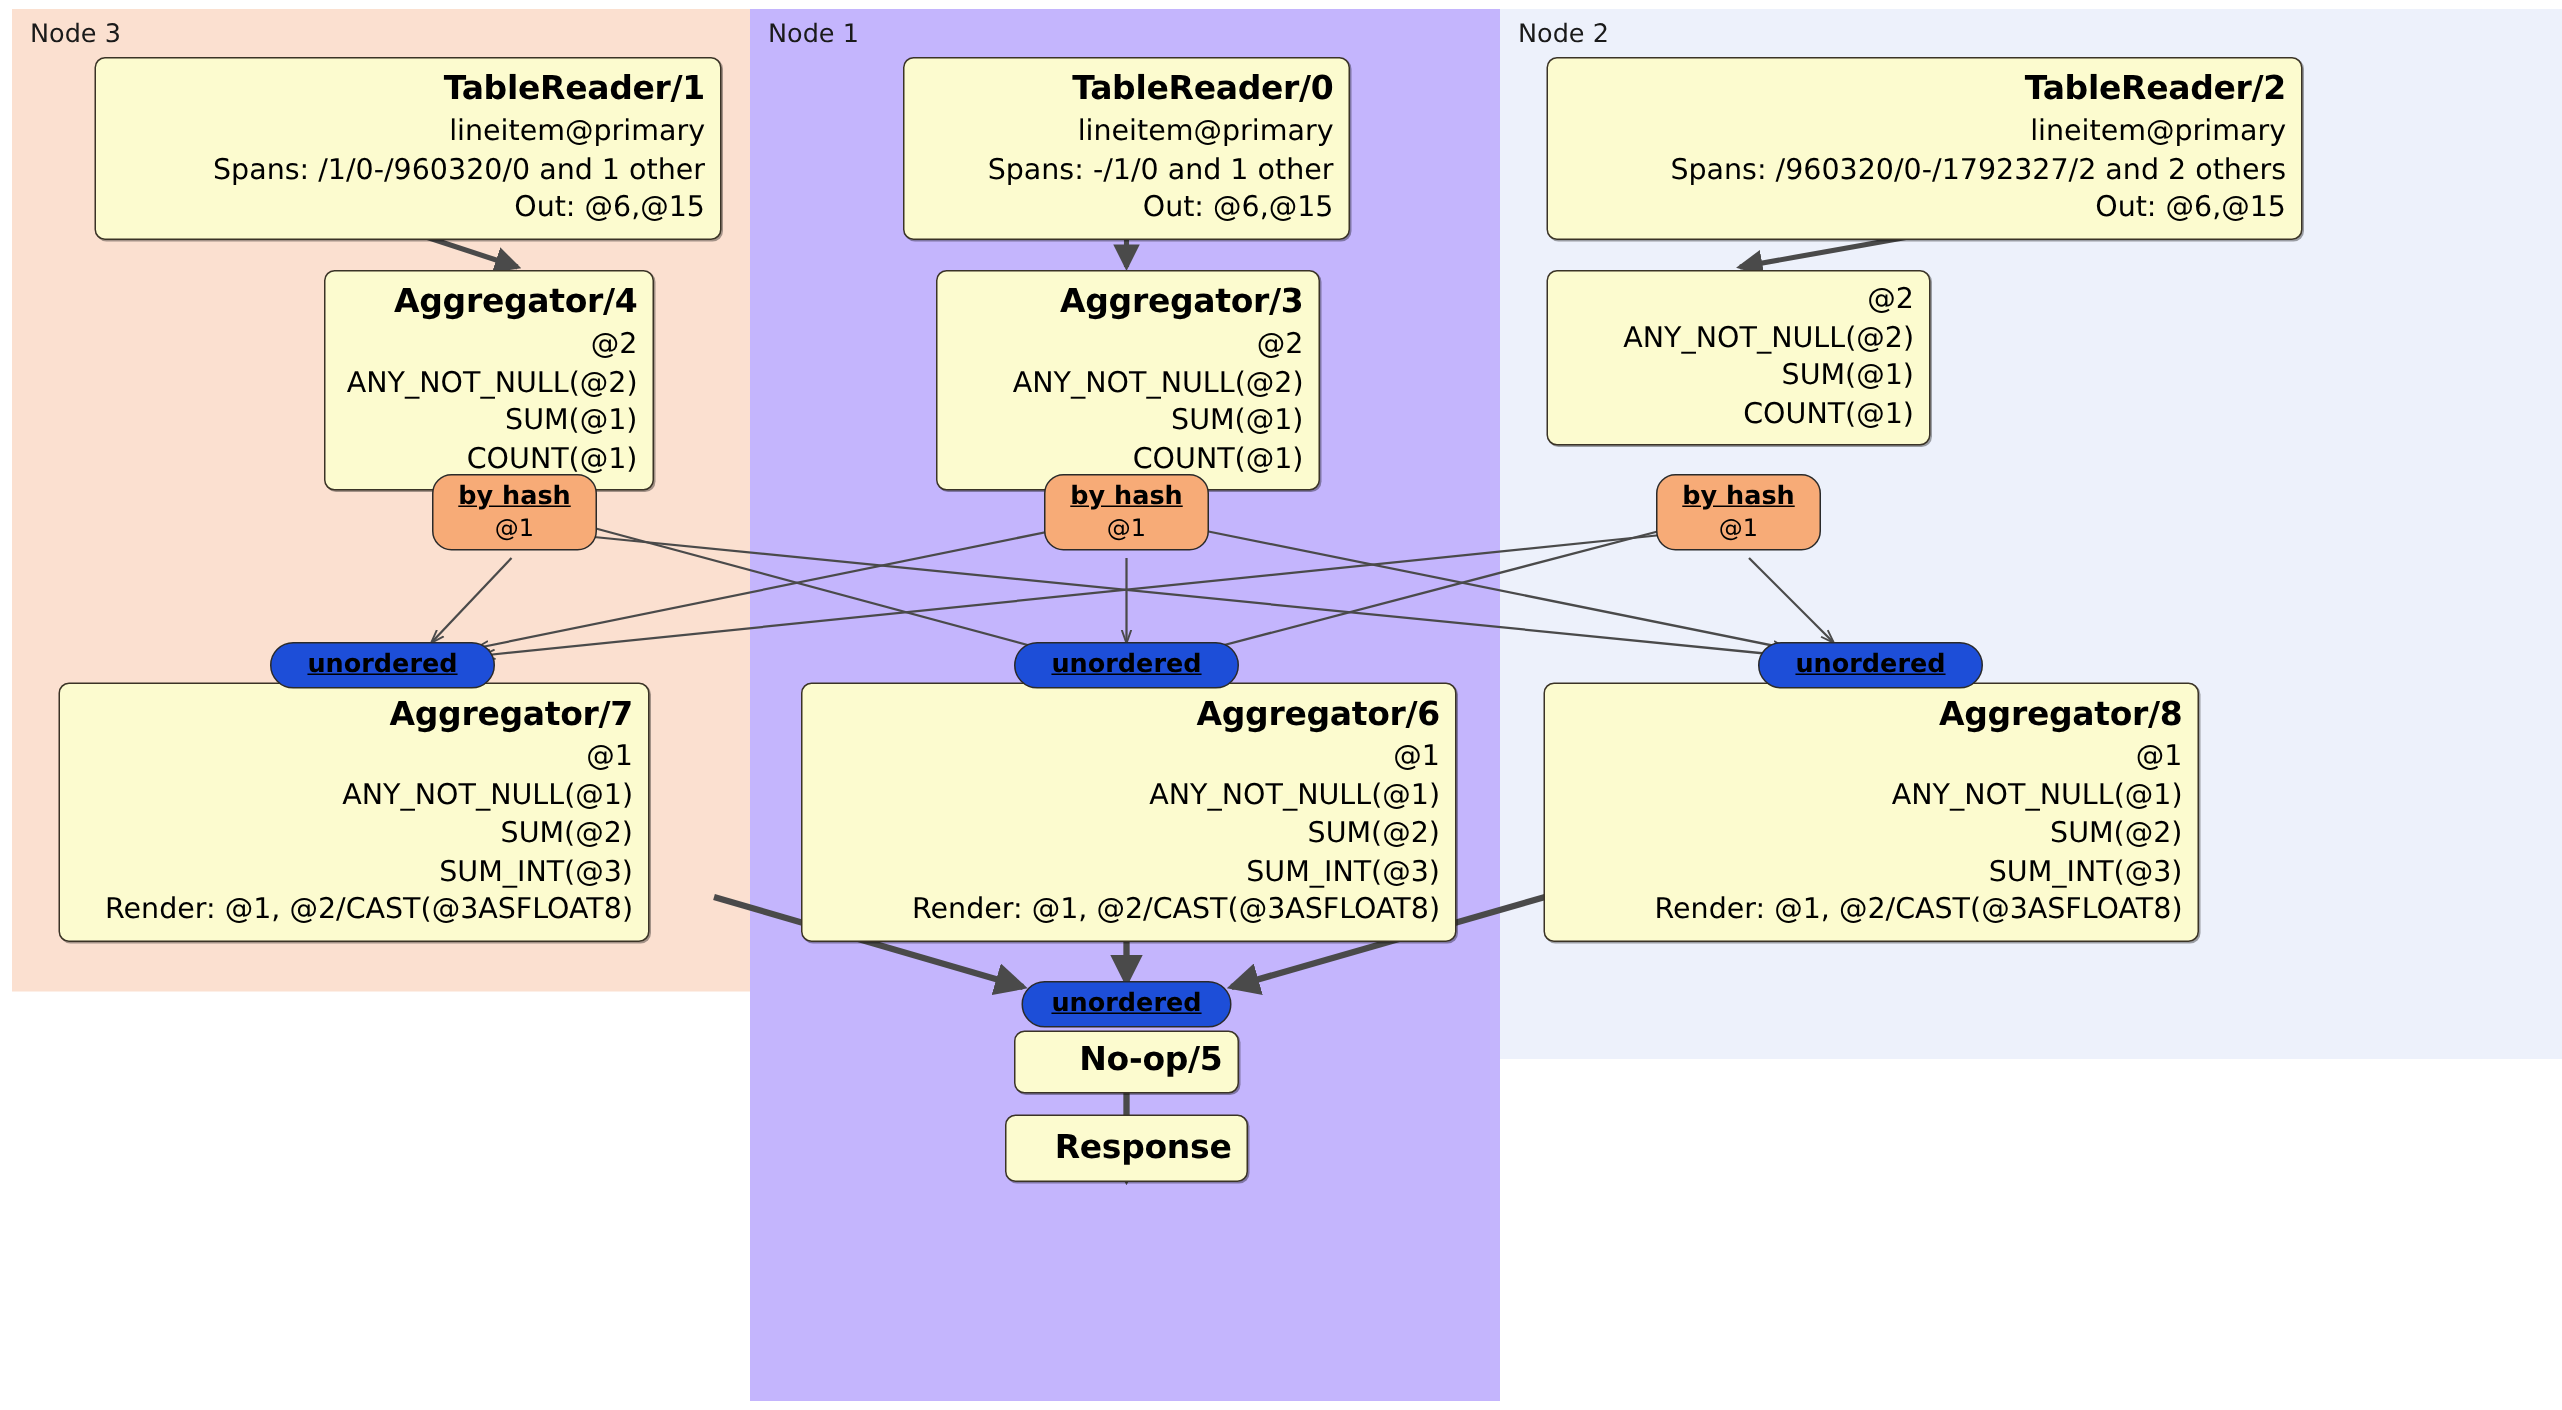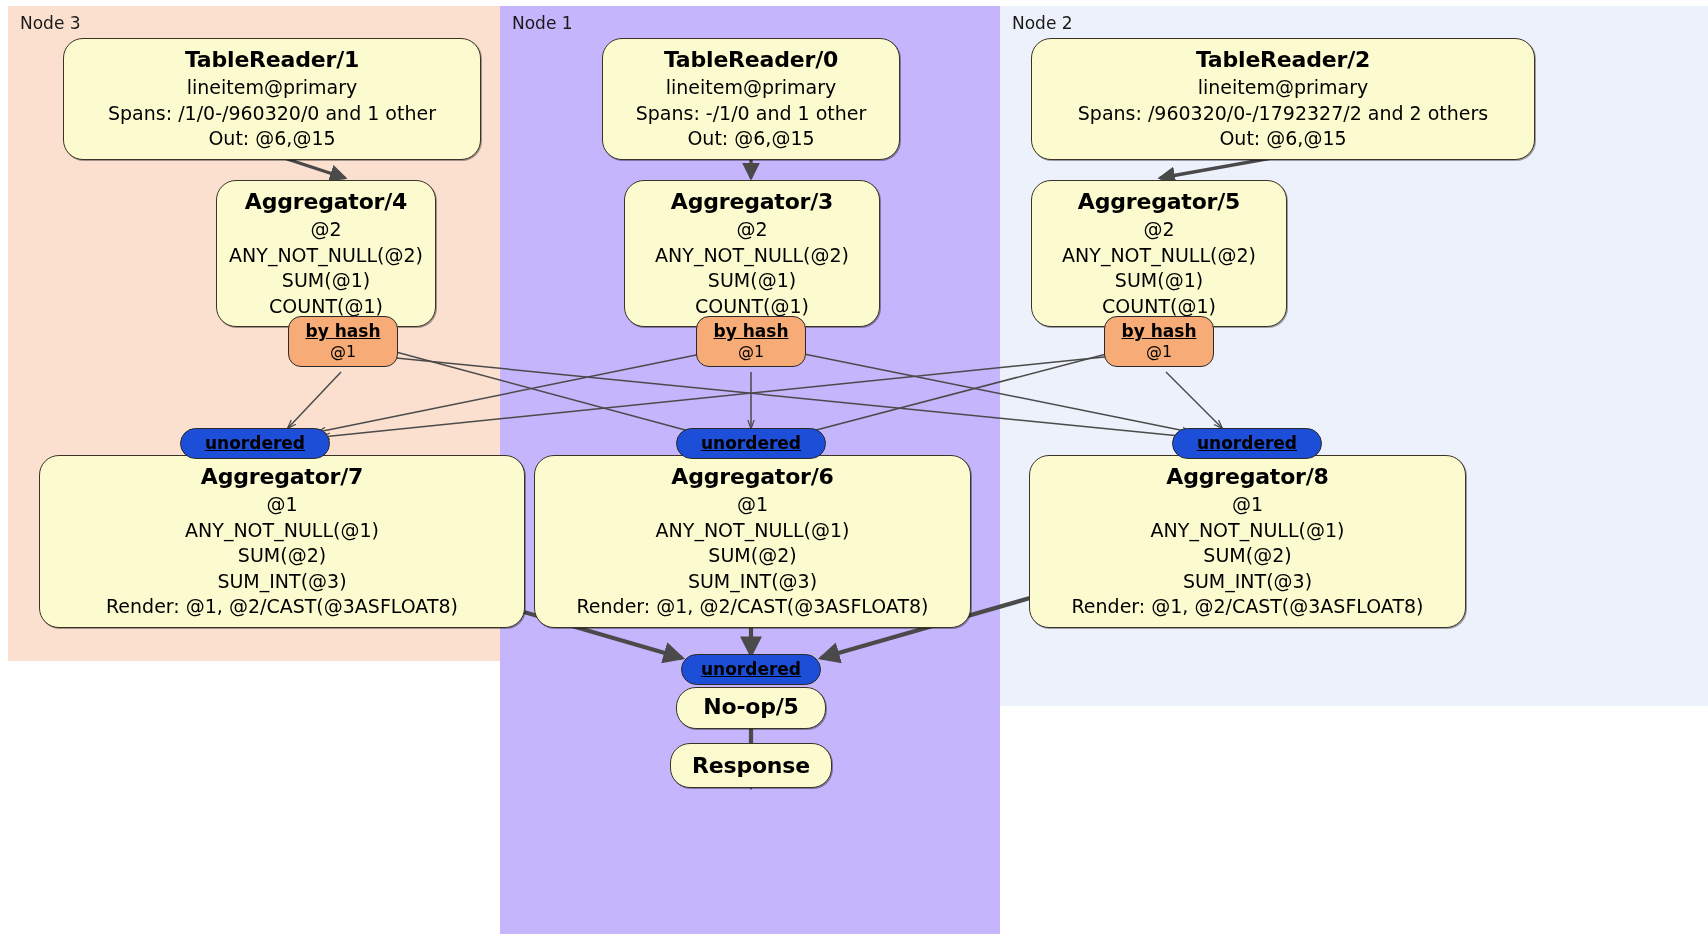--- a/index.html
+++ b/index.html
@@ -47,22 +47,22 @@
     height: 940px;
     pointer-events: none;
   }
 
   
   .proc {
     position: absolute;
     box-sizing: border-box;
     background: #fcfbcf;
     border: 1.6px solid #3a3326;
-    border-radius: 20px;
-    text-align: center;
+    border-radius: 7px;
+    text-align: right;
     padding: 6px 10px 7px 10px;
     font-size: 19px;
     line-height: 25px;
     color: #000;
     box-shadow: 1px 1px 0 rgba(0,0,0,0.35);
   }
   .proc .title {
     font-weight: bold;
     font-size: 22px;
     line-height: 30px;
@@ -178,21 +178,21 @@
 
   <div class="badge badge-hash" style="left:288px; top:316px; width:110px;">
     <div class="b-title">by hash</div>
     <div class="b-sub">@1</div>
   </div>
 
   <div class="badge badge-unordered" style="left:180px; top:428px; width:150px;">
     <div class="b-title">unordered</div>
   </div>
 
-  <div class="proc" style="left:39px; top:455px; width:486px;">
+  <div class="proc" style="left:39px; top:455px; width:394px;">
     <div class="title">Aggregator/7</div>
     <div class="detail">@1</div>
     <div class="detail">ANY_NOT_NULL(@1)</div>
     <div class="detail">SUM(@2)</div>
     <div class="detail">SUM_INT(@3)</div>
     <div class="detail">Render: @1, @2/CAST(@3ASFLOAT8)</div>
   </div>
 
   <div class="proc" style="left:602px; top:38px; width:298px;">
     <div class="title">TableReader/0</div>
@@ -240,21 +240,20 @@
   </div>
 
   <div class="proc" style="left:1031px; top:38px; width:504px;">
     <div class="title">TableReader/2</div>
     <div class="detail">lineitem@primary</div>
     <div class="detail">Spans: /960320/0-/1792327/2 and 2 others</div>
     <div class="detail">Out: @6,@15</div>
   </div>
 
   <div class="proc" style="left:1031px; top:180px; width:256px;">
-    <div class="title">Aggregator/5</div>
     <div class="detail">@2</div>
     <div class="detail">ANY_NOT_NULL(@2)</div>
     <div class="detail">SUM(@1)</div>
     <div class="detail">COUNT(@1)</div>
   </div>
 
   <div class="badge badge-hash" style="left:1104px; top:316px; width:110px;">
     <div class="b-title">by hash</div>
     <div class="b-sub">@1</div>
   </div>

